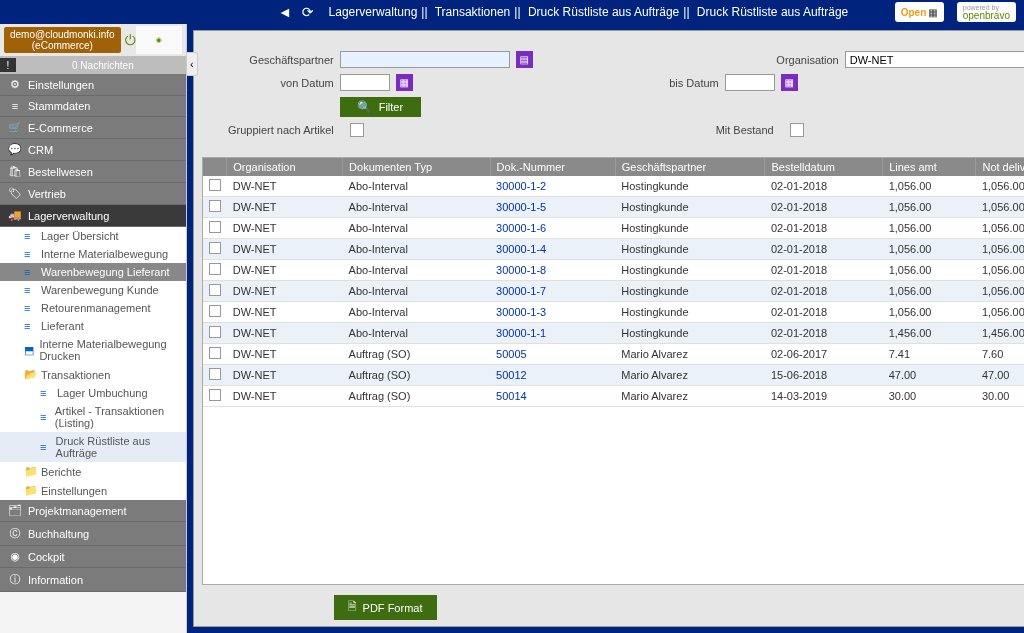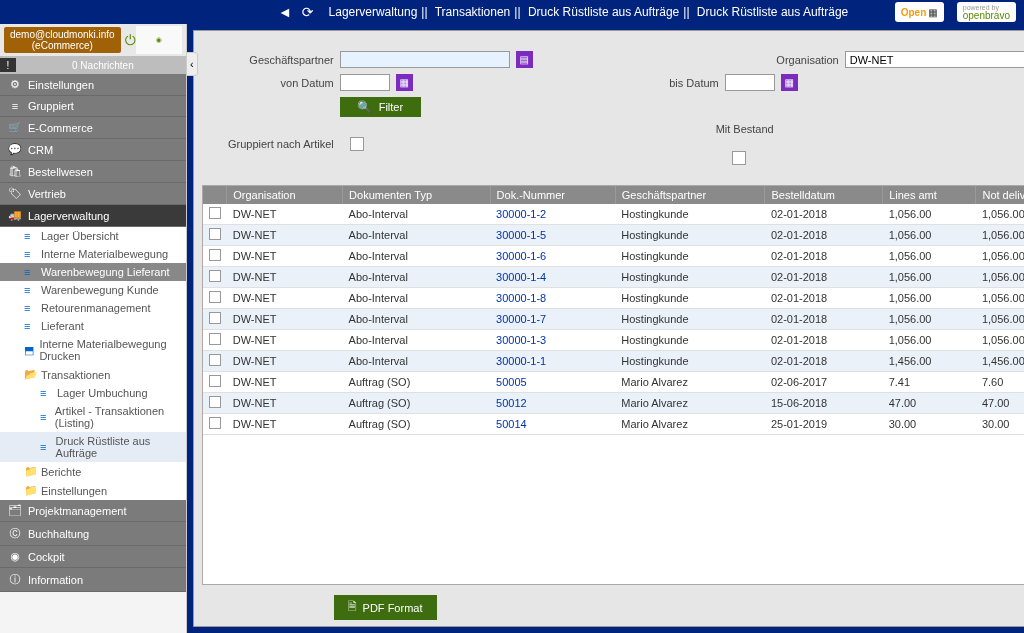--- a/index.html
+++ b/index.html
@@ -116,21 +116,21 @@
         <span style="flex:1;text-align:center;">0  Nachrichten</span>
       </div>
 
     <div id="menu-top">
         <div class="menu-item">
           <span class="mi-icon">⚙</span>
           <span>Einstellungen</span>
         </div>
         <div class="menu-item">
           <span class="mi-icon">≡</span>
-          <span>Gruppiert</span>
+          <span>Stammdaten</span>
         </div>
         <div class="menu-item">
           <span class="mi-icon">🛒</span>
           <span>E-Commerce</span>
         </div>
         <div class="menu-item">
           <span class="mi-icon">💬</span>
           <span>CRM</span>
         </div>
         <div class="menu-item">
@@ -247,21 +247,21 @@
           <button class="btn-filter">
               <span class="bi">🔍</span>
               <span>Filter</span>
             </button>
         </div>
         <div class="frow">
           <div class="chk-row" style="margin-left:0;">
             <label style="width:110px;">Gruppiert nach Artikel</label>
             <span class="chk"></span>
           </div>
-          <div class="chk-row" style="margin-left:334px;flex-direction:column;">
+          <div class="chk-row" style="margin-left:334px;">
             <label style="width:70px;">Mit Bestand</label>
             <span class="chk"></span>
           </div>
         </div>
       </div>
 
       <div class="grid">
         <table>
           <thead>
               <tr id="thead-row">
@@ -375,21 +375,21 @@
                 <td>15-06-2018</td>
                 <td>47.00</td>
                 <td>47.00</td>
               </tr>
               <tr>
                 <td class="chk-c"><span class="rchk"></span></td>
                 <td>DW-NET</td>
                 <td>Auftrag (SO)</td>
                 <td class="lnk">50014</td>
                 <td>Mario Alvarez</td>
-                <td>25-01-2019</td>
+                <td>14-03-2019</td>
                 <td>30.00</td>
                 <td>30.00</td>
               </tr>
             </tbody>
         </table>
       </div>
 
       <div class="footer-btn">
         <button class="btn-pdf">
             <span>🗎</span>

